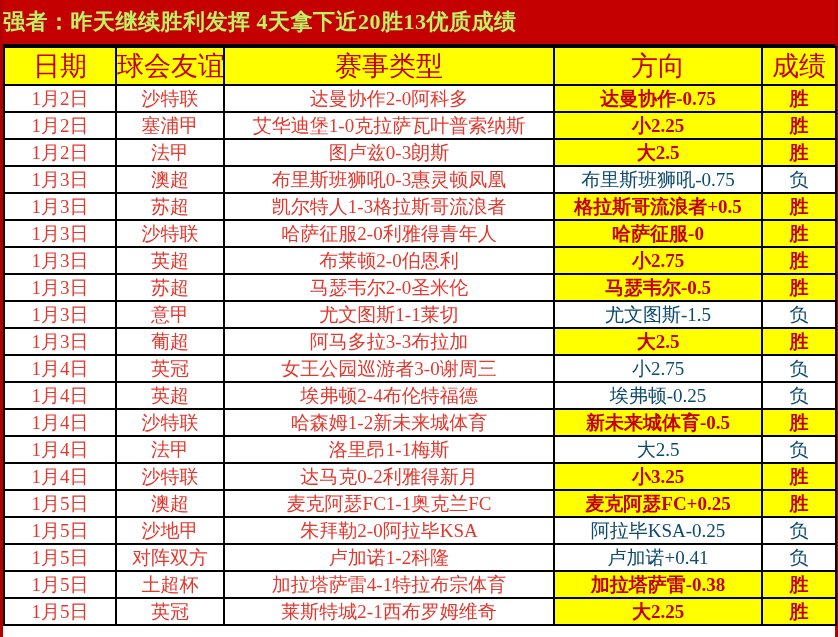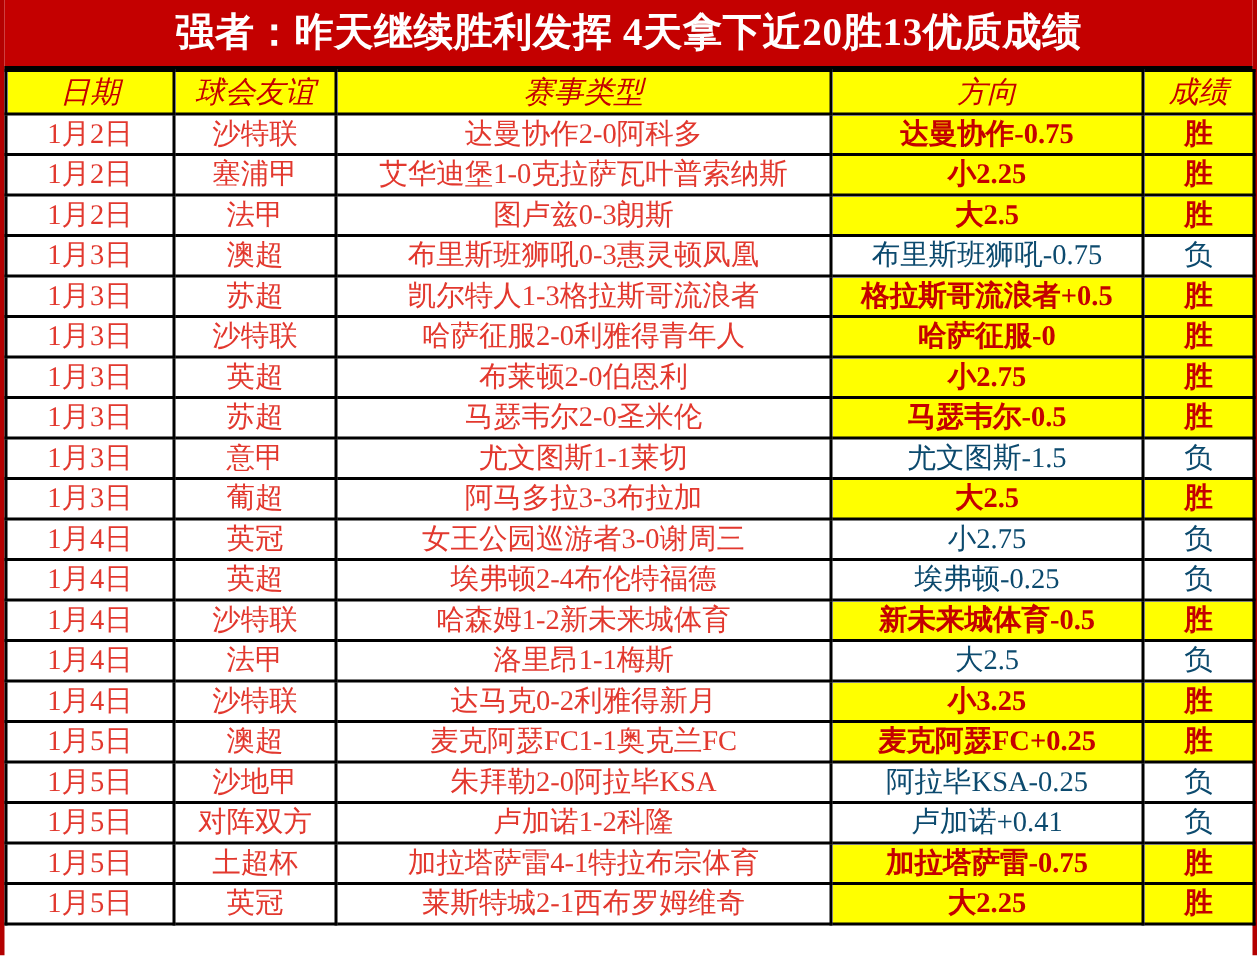--- a/index.html
+++ b/index.html
@@ -15,24 +15,23 @@
     width: 832px;
     height: 637px;
     border-left: 3px solid var(--frame-red, #b30000);
     border-right: 3px solid var(--frame-red, #b30000);
     box-sizing: content-box;
   }
   .title-bar {
     height: 44px;
     line-height: 44px;
     background: var(--accent-red, #c40000);
-    color: #ffffff;
-    font-size: 26px;
+    color: #bef264;
+    font-size: 22px;
     font-weight: bold;
-    text-align: center;
     white-space: nowrap;
     border-bottom: 2px solid #000000;
     letter-spacing: 0.5px;
   }
   table.results {
     width: 832px;
     table-layout: fixed;
     border-collapse: collapse;
   }
   table.results th, table.results td {
@@ -40,23 +39,22 @@
     text-align: center;
     vertical-align: middle;
     white-space: nowrap;
     overflow: hidden;
     padding: 0;
   }
   table.results th {
     height: 24px;
     background: var(--hl-yellow, #ffff00);
     color: var(--accent-red, #c00000);
-    font-size: 20px;
+    font-size: 27px;
     font-weight: normal;
-    font-style: italic;
   }
   table.results td {
     height: 25px;
     line-height: 25px;
     font-size: 19px;
     color: var(--row-red, #e2382e);
     background: #ffffff;
   }
   
   tr.win td:nth-child(4), tr.win td:nth-child(5) {
@@ -220,21 +218,21 @@
           <td>1月5日</td>
           <td>对阵双方</td>
           <td>卢加诺1-2科隆</td>
           <td>卢加诺+0.41</td>
           <td>负</td>
         </tr>
         <tr class="win">
           <td>1月5日</td>
           <td>土超杯</td>
           <td>加拉塔萨雷4-1特拉布宗体育</td>
-          <td>加拉塔萨雷-0.75</td>
+          <td>加拉塔萨雷-0.38</td>
           <td>胜</td>
         </tr>
         <tr class="win">
           <td>1月5日</td>
           <td>英冠</td>
           <td>莱斯特城2-1西布罗姆维奇</td>
           <td>大2.25</td>
           <td>胜</td>
         </tr>
       </tbody>

